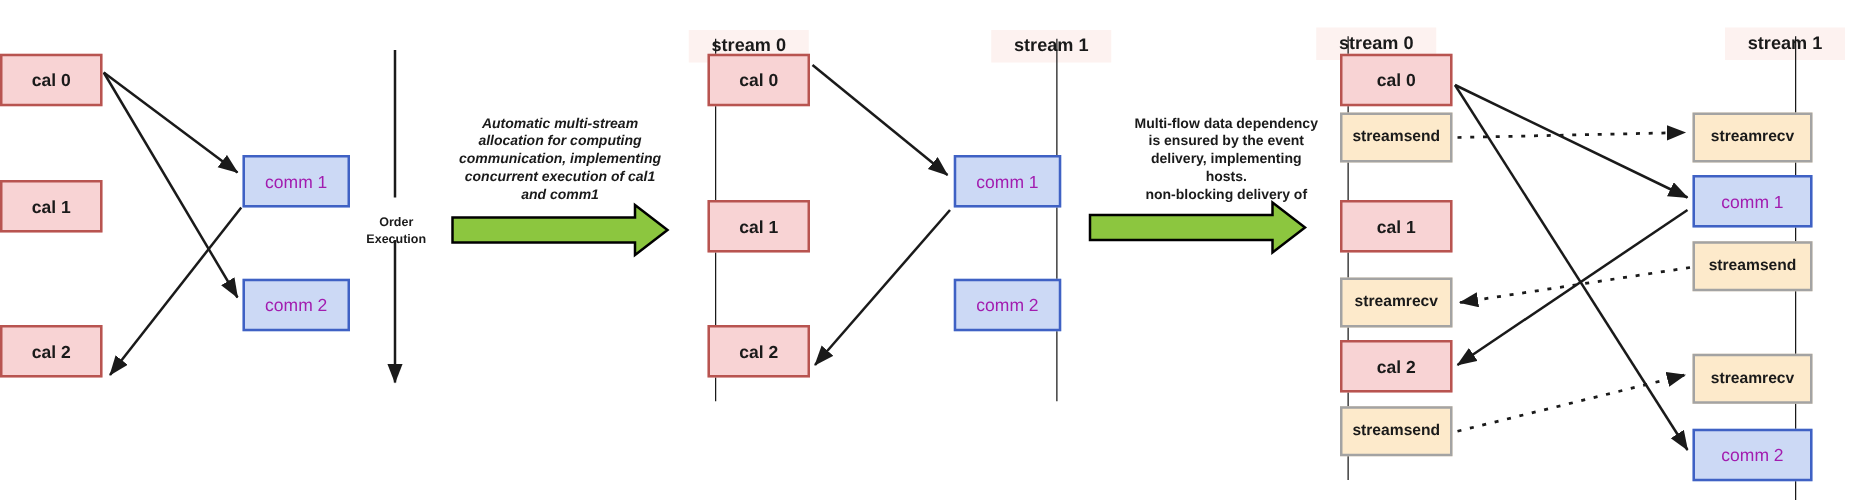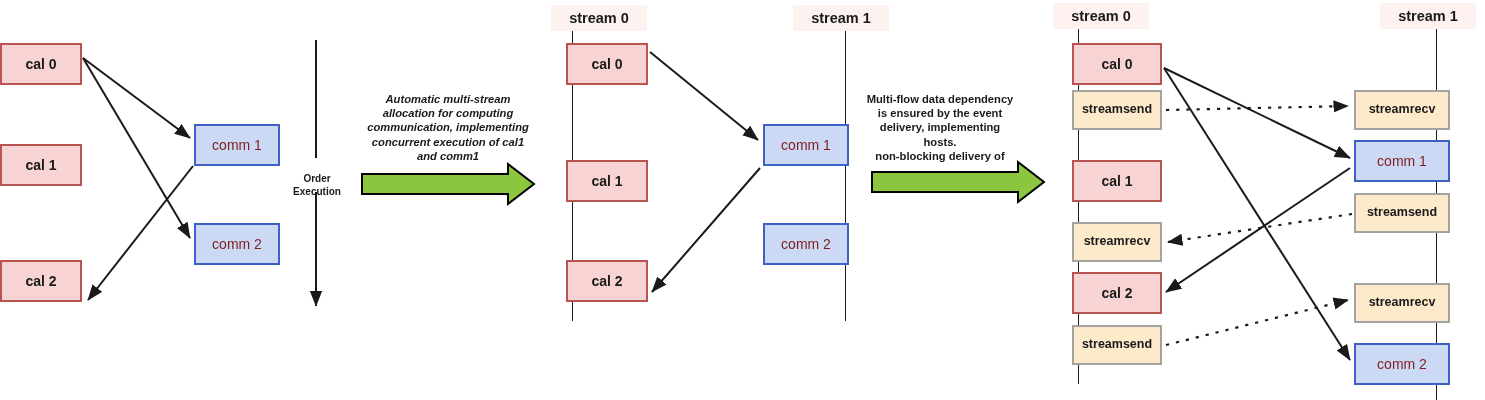--- a/index.html
+++ b/index.html
@@ -5,28 +5,28 @@
   html,body{margin:0;padding:0;background:#ffffff;}
   body{width:1485px;height:400px;font-family:"Liberation Sans",sans-serif;overflow:hidden;}
   #canvas{position:relative;width:1485px;height:400px;background:#fff;}
 
   svg.edges{position:absolute;left:0;top:0;width:1485px;height:400px;pointer-events:none;}
 
   .node{position:absolute;box-sizing:border-box;display:flex;align-items:center;
         justify-content:center;text-align:right;line-height:1.05;}
   .node.cal{background:#f8d3d4;border:2px solid #b85450;color:#1a1a1a;
         font-weight:bold;font-size:14px;}
-  .node.comm{background:#ccd9f5;border:2px solid #3f61c4;color:#7f1d1d;
+  .node.comm{background:#ccd9f5;border:2px solid #3f61c4;color:#a21caf;
         font-weight:normal;font-size:14px;}
   .node.stream{background:#fdeacb;border:2px solid #a3a3a3;color:#1a1a1a;
         font-weight:bold;font-size:12.5px;}
 
   .streamlabel{position:absolute;background:#fdf2f0;color:#1a1a1a;font-weight:bold;
         font-size:14.5px;display:flex;align-items:center;justify-content:center;
-        box-sizing:border-box;}
+        box-sizing:border-box;margin-top:19px;}
   .timeline{position:absolute;width:0;border-left:1.6px solid #1a1a1a;}
 
   .annot{position:absolute;text-align:center;font-weight:bold;font-size:11.2px;
         color:#1a1a1a;line-height:1.27;}
   .annot div{white-space:nowrap;}
 
   .orderlabel{position:absolute;text-align:center;font-weight:bold;font-size:10px;
         color:#1a1a1a;line-height:1.3;}
 </style>
 </head>
@@ -106,21 +106,21 @@
   <div class="streamlabel" style="left:793px;top:5px;width:96px;height:26px;">stream 1</div>
   <div class="timeline" style="left:845px;top:31px;height:290px;"></div>
 
   <div class="node cal" style="left:566px;top:43px;width:82px;height:42px;">cal 0</div>
   <div class="node cal" style="left:566px;top:160px;width:82px;height:42px;">cal 1</div>
   <div class="node cal" style="left:566px;top:260px;width:82px;height:42px;">cal 2</div>
 
   <div class="node comm" style="left:763px;top:124px;width:86px;height:42px;">comm 1</div>
   <div class="node comm" style="left:763px;top:223px;width:86px;height:42px;">comm 2</div>
 
-  <div class="annot" style="left:851px;top:92px;width:178px;">
+  <div class="annot" style="left:892px;top:92px;width:178px;">
     <div>Multi-flow data dependency</div>
     <div>is ensured by the event</div>
     <div>delivery, implementing</div>
     <div>hosts.</div>
     <div>non-blocking delivery of</div>
   </div>
 
   <div class="streamlabel" style="left:1053px;top:3px;width:96px;height:26px;">stream 0</div>
   <div class="timeline" style="left:1078px;top:29px;height:355px;"></div>
 

